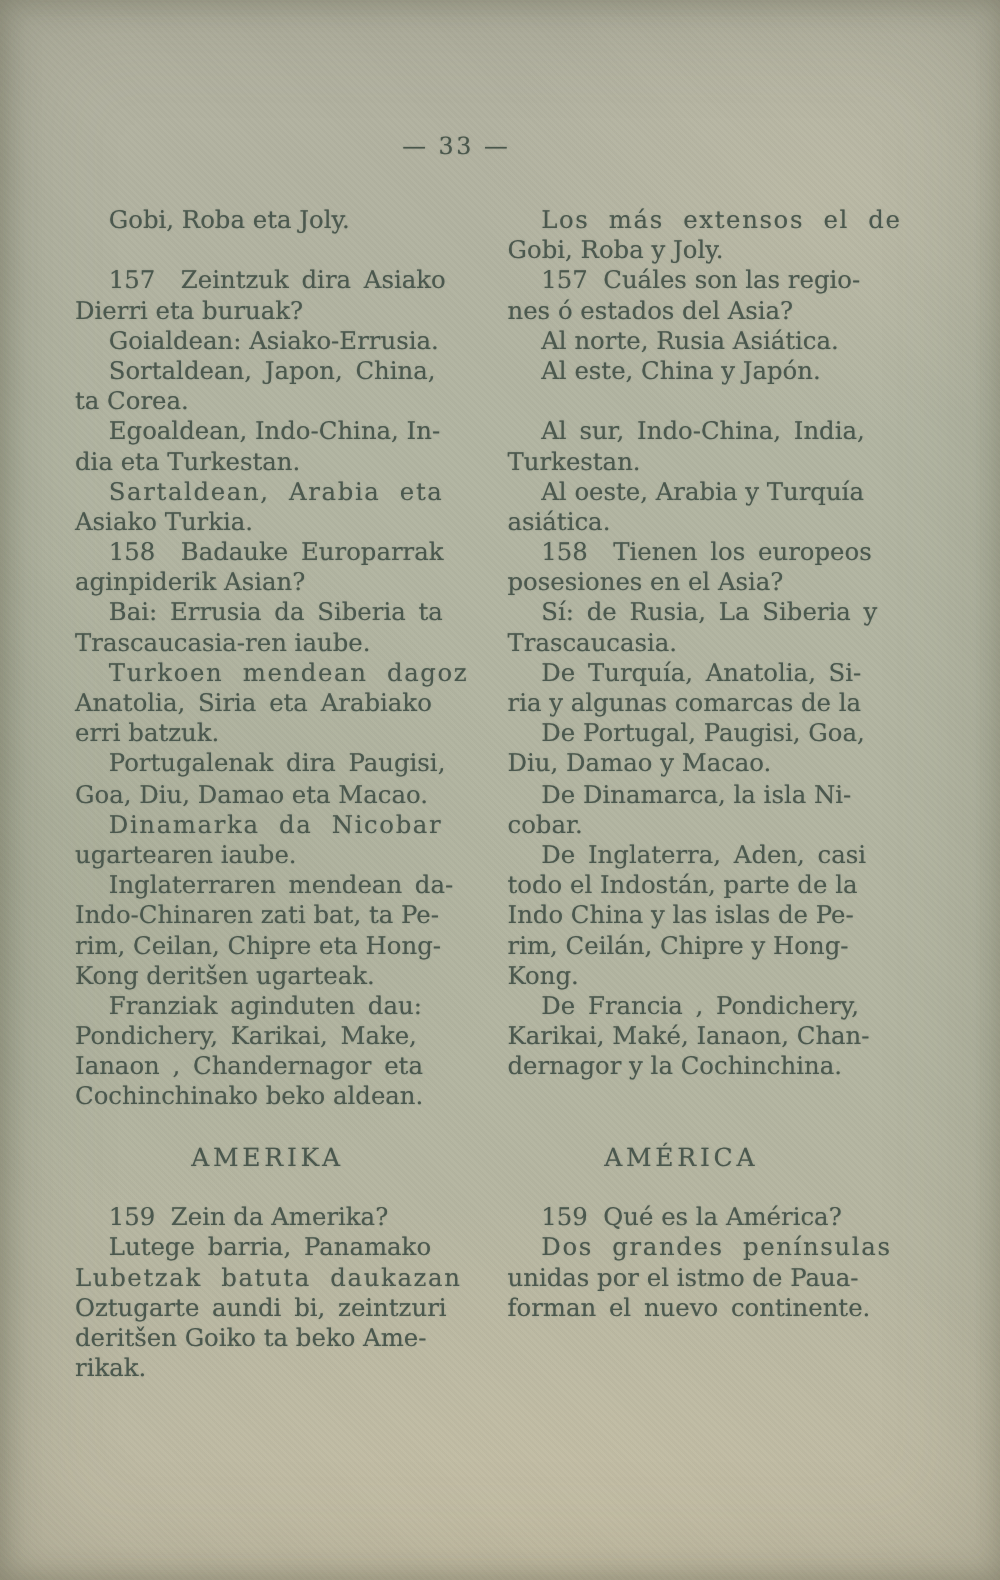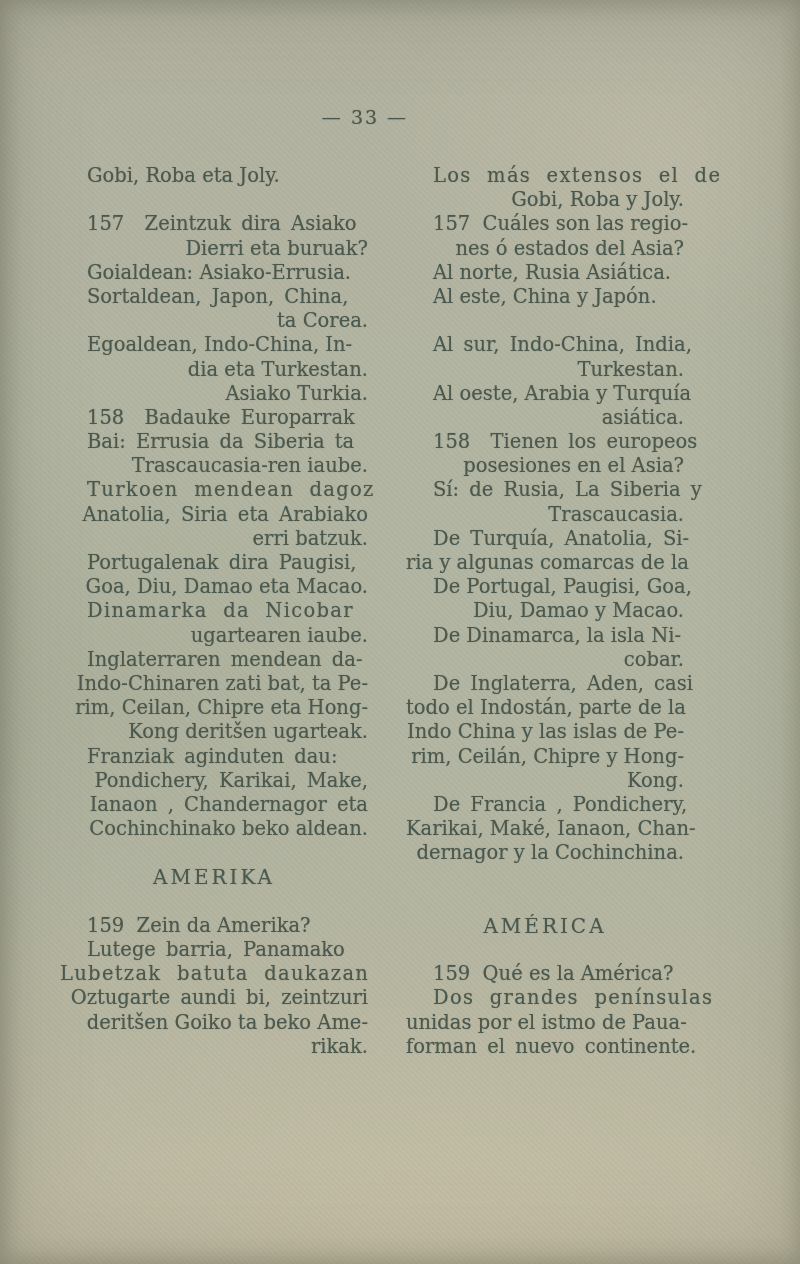--- a/index.html
+++ b/index.html
@@ -31,21 +31,21 @@
   }
   .column { position:absolute; top:139px;margin-top:25px; }
   .column-left  { left:60px;  width:308px; }
   .column-right { left:406px; width:278px; }
   .line {
     height:24.2px; line-height:24.2px;
     font-size:19.5px;
     white-space:pre;
   }
   .indent  { padding-left:27px; }
-  .flush   { padding-left:0;text-align:right; }
+  .flush   { padding-left:0; }
   .blank   { }
   .heading { text-align:center; padding-left:0; font-size:20px; letter-spacing:3px; }
   .w1 { word-spacing:4px; }
   .w2 { word-spacing:8px; letter-spacing:1.3px; }
 </style>
 </head>
 <body>
 
 <div class="page">
   <div class="page-number ink">— 33 —</div>
@@ -53,22 +53,24 @@
   <div class="column column-left ink">
       <div class="line indent">Gobi, Roba eta Joly.</div>
       <div class="line blank">&nbsp;</div>
       <div class="line indent w1">157  Zeintzuk dira Asiako</div>
       <div class="line flush">Dierri eta buruak?</div>
       <div class="line indent">Goialdean: Asiako-Errusia.</div>
       <div class="line indent w1">Sortaldean, Japon, China,</div>
       <div class="line flush">ta Corea.</div>
       <div class="line indent">Egoaldean, Indo-China, In-</div>
       <div class="line flush">dia eta Turkestan.</div>
+      <div class="line indent w2">Sartaldean, Arabia eta</div>
       <div class="line flush">Asiako Turkia.</div>
       <div class="line indent w1">158  Badauke Europarrak</div>
+      <div class="line flush">aginpiderik Asian?</div>
       <div class="line indent w1">Bai: Errusia da Siberia ta</div>
       <div class="line flush">Trascaucasia-ren iaube.</div>
       <div class="line indent w2">Turkoen mendean dagoz</div>
       <div class="line flush w1">Anatolia, Siria eta Arabiako</div>
       <div class="line flush">erri batzuk.</div>
       <div class="line indent w1">Portugalenak dira Paugisi,</div>
       <div class="line flush">Goa, Diu, Damao eta Macao.</div>
       <div class="line indent w2">Dinamarka da Nicobar</div>
       <div class="line flush">ugartearen iaube.</div>
       <div class="line indent w1">Inglaterraren mendean da-</div>

